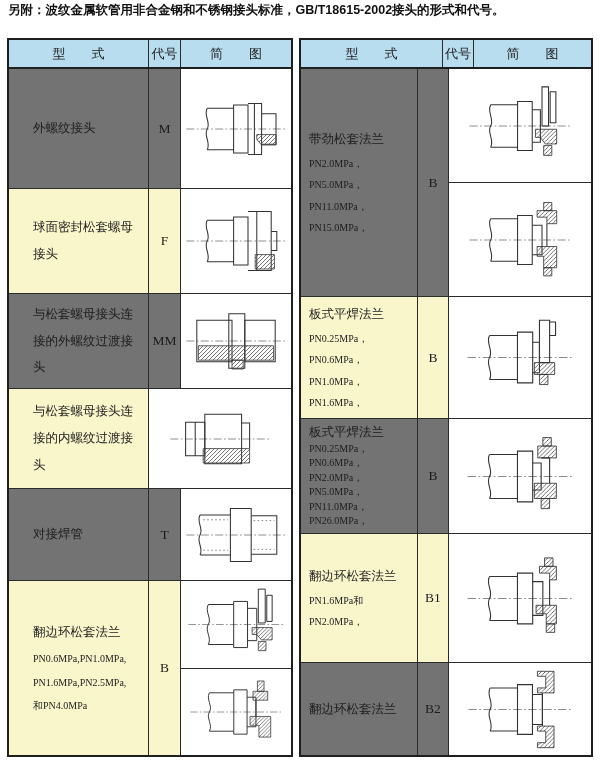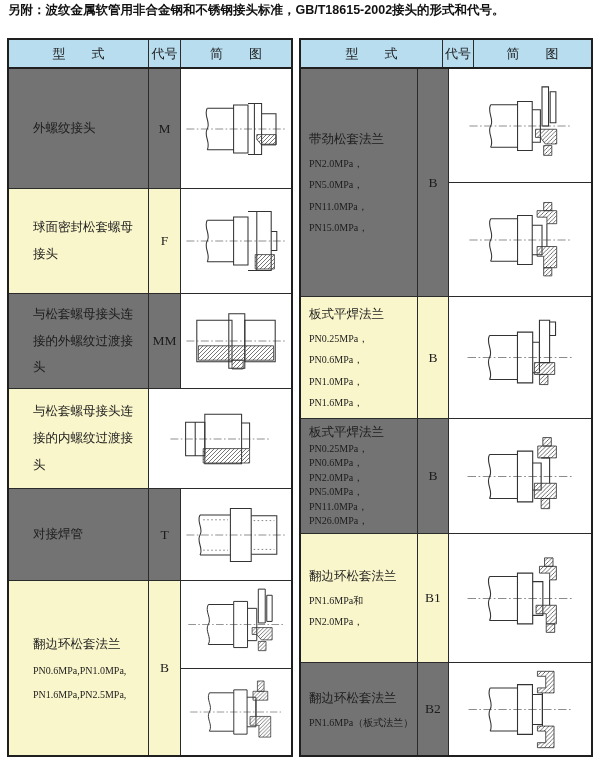--- a/index.html
+++ b/index.html
@@ -140,20 +140,21 @@
       </svg>
     </div>
   </div>
 
   <div class="row last">
     <div class="c type hl xloose">
       <div class="zh">翻边环松套法兰</div>
       <div>
           <div class="pnline">PN0.6MPa,PN1.0MPa,</div>
           <div class="pnline">PN1.6MPa,PN2.5MPa,</div>
+          <div class="pnline">和PN4.0MPa</div>
         </div>
     </div>
     <div class="c code hl">B</div>
     <div class="c diag split">
       <div class="sub top">
         <svg class="dg" width="100" height="77" viewBox="0 0 130 100">
           <use href="#hose"></use>
           <path class="s" d="M80,29 H92 V71 H80"></path>
           <path class="s" d="M94,4 H103 V48 H94 Z M105,12 H112 V46 H105 Z"></path>
           <path class="h" d="M86,54 H112 V70 H98 L92,63 H86 Z"></path>
@@ -275,23 +276,20 @@
         <path class="s" d="M100,28 V58"></path>
         <path class="h" d="M84,58 H108 V80 H96 V68 H84 Z"></path>
         <path class="h" d="M96,80 H106 V90 H96 Z"></path>
       </svg>
     </div>
   </div>
 
   <div class="row last">
     <div class="c type">
       <div class="zh">翻边环松套法兰</div>
-      <div>
-          <div class="pnline">PN1.6MPa（板式法兰）</div>
-        </div>
     </div>
     <div class="c code">B2</div>
     <div class="c diag">
       <svg class="dg" width="108" height="83" viewBox="0 0 130 100">
         <use href="#hose"></use>
         <path class="s" d="M80,32 H92 V68 H80"></path>
         <path class="h" d="M86,4 H106 V30 H86 V24 H96 V10 H86 Z"></path>
         <path class="h" d="M86,96 H106 V70 H86 V76 H96 V90 H86 Z"></path>
         <path class="s" d="M92,30 V70"></path>
       </svg>

